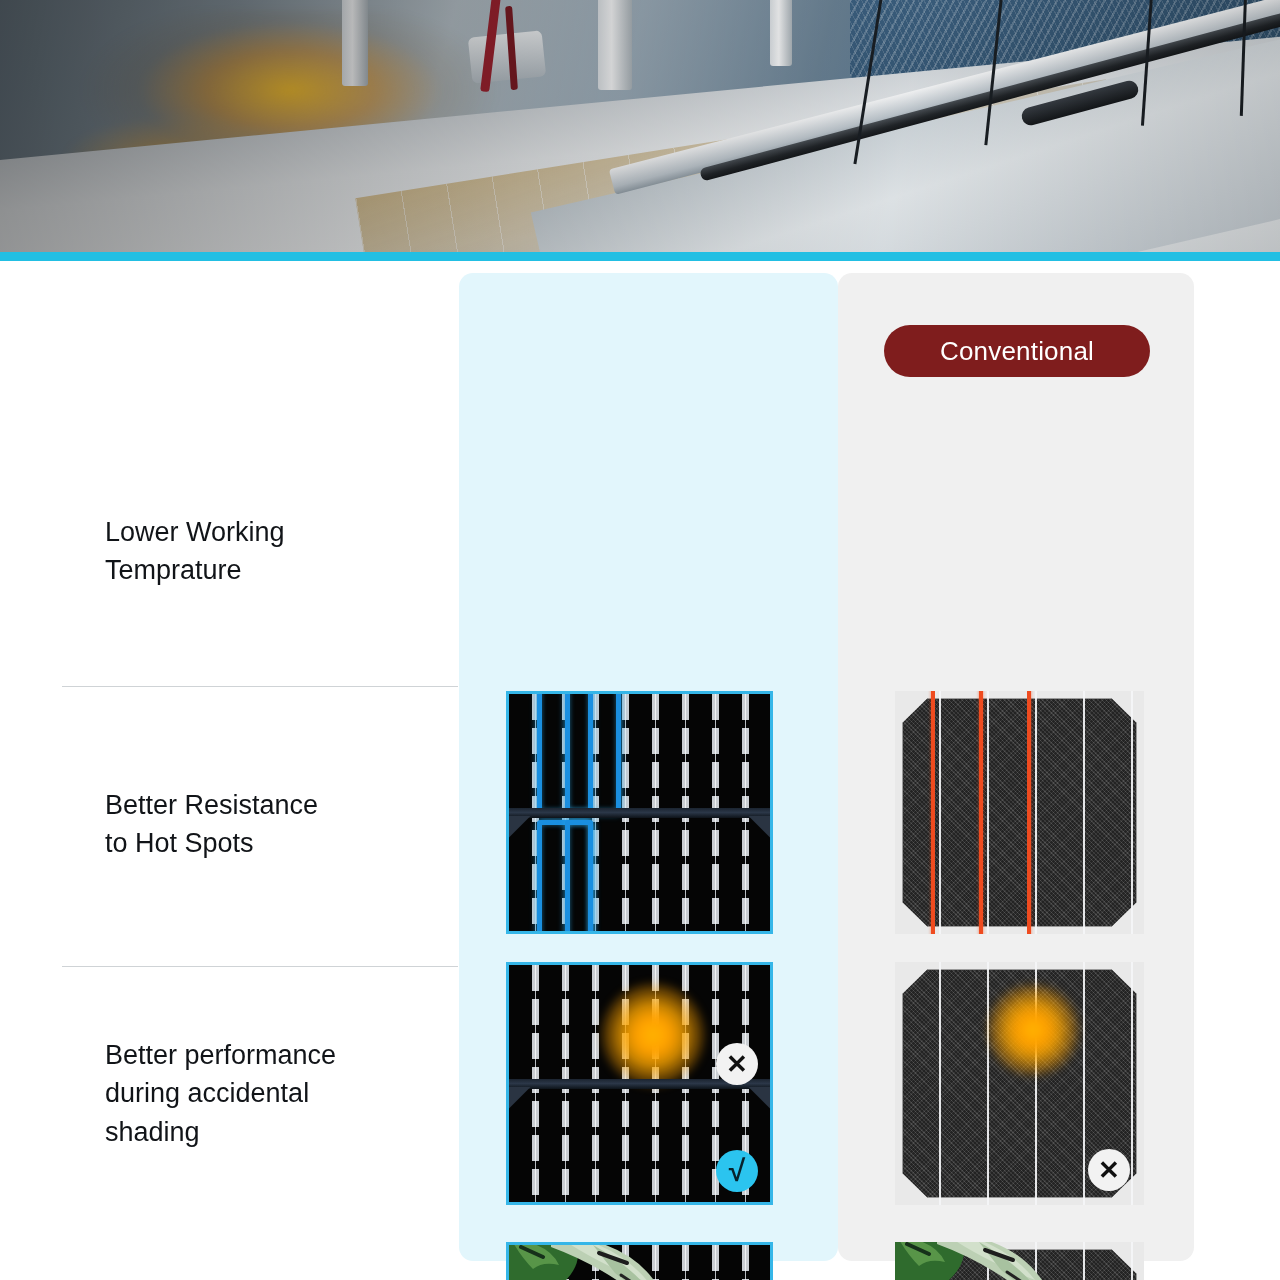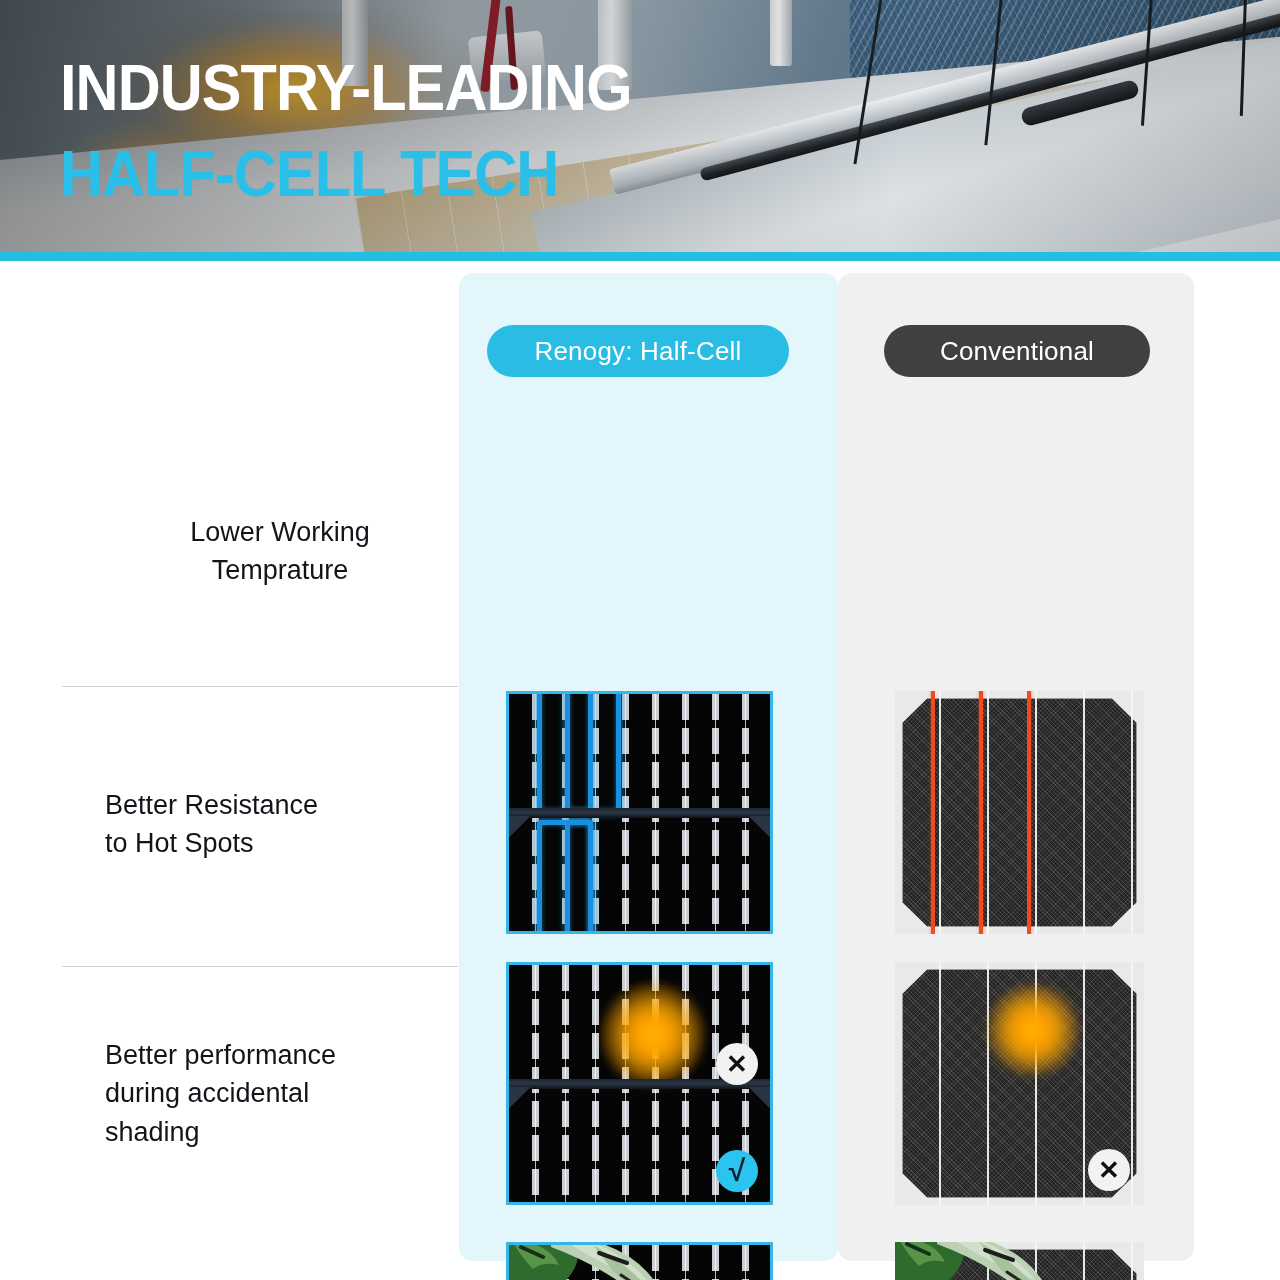--- a/index.html
+++ b/index.html
@@ -139,27 +139,27 @@
   .col-conv{ left:838px; width:356px; background:#f0f0f0; }
 
   .col-head{
     position:absolute; top:64px; height:52px;
     display:flex; align-items:center; justify-content:center;
     border-radius:26px;
     font-size:26px; color:#ffffff; letter-spacing:.2px;
     white-space:nowrap;
   }
   .head-half{ left:487px; width:302px; background:#29bde5; }
-  .head-conv{ left:884px; width:266px; background:#404040; }
+  .head-conv{ left:884px; width:266px; background:#7f1d1d; }
 
   .rowlabel{
     position:absolute; left:105px; width:350px;
     font-size:27px; line-height:1.42; color:#111418; font-weight:400;
   }
-  .rl-1{ top:252px;text-align:center; }
+  .rl-1{ top:252px; }
   .rl-2{ top:525px; }
   .rl-3{ top:775px; }
 
   .divider{
     position:absolute; left:62px; width:396px; height:1px; background:#cfd3d6;
   }
   .dv-1{ top:425px; }
   .dv-2{ top:705px; }
 
   
@@ -290,33 +290,28 @@
     <div class="mast m3"></div>
     <div class="winch"></div>
     <div class="rope r1"></div>
     <div class="rope r2"></div>
     <div class="rig g1"></div>
     <div class="rig g2"></div>
     <div class="rig g3"></div>
     <div class="rig g4"></div>
     <div class="hero-shade"></div>
   </div>
-  <div class="hero-text">
-    <div class="hl-1">INDUSTRY-LEADING</div>
-    <div class="hl-2">HALF-CELL TECH</div>
-  </div>
 </div>
 <div class="cyan-rule"></div>
 
 <div class="compare">
 
   <div class="col-panel col-half"></div>
   <div class="col-panel col-conv"></div>
 
-  <div class="col-head head-half">Renogy: Half-Cell</div>
   <div class="col-head head-conv">Conventional</div>
 
   <div class="rowlabel rl-1">Lower Working<br>Temprature</div>
   <div class="rowlabel rl-3">Better performance<br>during accidental<br>shading</div>
   <div class="rowlabel rl-2">Better Resistance<br>to Hot Spots</div>
 
   <div class="divider dv-1"></div>
   <div class="divider dv-2"></div>
 
   <div class="cell cell-half ch-1">

